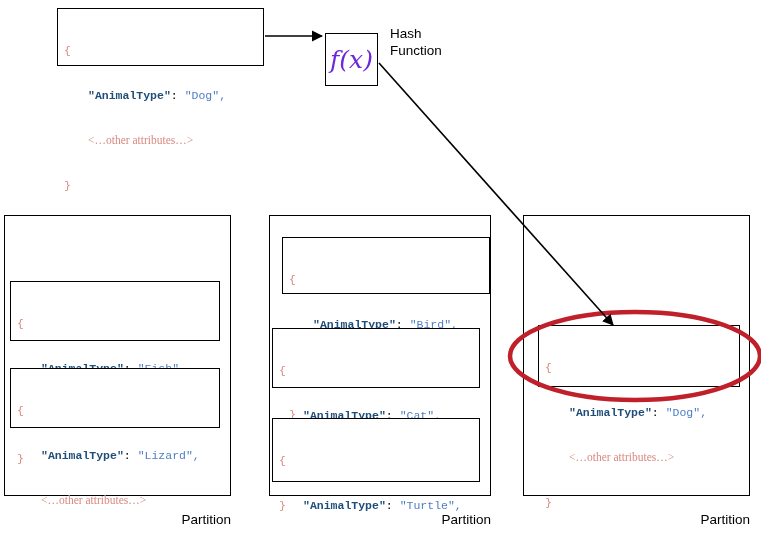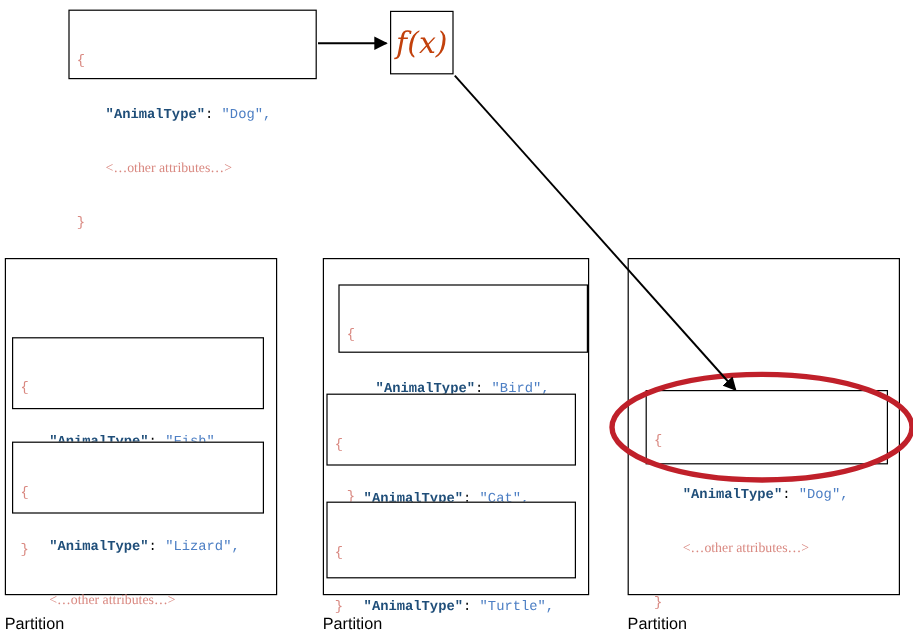--- a/index.html
+++ b/index.html
@@ -59,22 +59,23 @@
     position: absolute;
     box-sizing: border-box;
     border: 1px solid #000000;
     background: #ffffff;
     display: flex;
     align-items: center;
     justify-content: center;
     font-family: "DejaVu Serif", serif;
     font-style: italic;
     font-size: 25px;
-    color: #c2410c;
+    color: #6d28d9;
     z-index: 3;
+    margin-top: 24px;
   }
   .hash-label {
     position: absolute;
     font-size: 13.5px;
     color: #000000;
     line-height: 17px;
     z-index: 3;
   }
 
   
@@ -82,21 +83,21 @@
     position: absolute;
     box-sizing: border-box;
     border: 1px solid #000000;
     background: #ffffff;
     z-index: 1;
   }
   .partition-label {
     position: absolute;
     font-size: 13.5px;
     color: #000000;
-    text-align: left;
+    text-align: right;
     z-index: 3;
   }
 
   
   svg.overlay {
     position: absolute;
     left: 0;
     top: 0;
     width: 761px;
     height: 536px;
@@ -112,20 +113,24 @@
 
   <div class="json-box" style="left:57px; top:8px; width:207px; height:58px;">
     <span class="json-line"><span class="brace">{</span></span>
     <span class="json-line indented"><span class="jkey">"AnimalType"</span><span class="jpunct">: </span><span class="jval">"Dog",</span></span>
     <span class="json-line indented"><span class="jattr">&lt;…other attributes…&gt;</span></span>
     <span class="json-line"><span class="brace">}</span></span>
   </div>
 
   <div class="fx-box" style="left:325px; top:9px; width:53px; height:53px;">
     <span>f(x)</span>
+  </div>
+  <div class="hash-label" style="left:390px; top:25px;">
+    <div>Hash</div>
+    <div>Function</div>
   </div>
 
   <div class="partition-box" style="left:4px; top:215px; width:227px; height:281px;"></div>
 
   <div class="json-box" style="left:10px; top:281px; width:210px; height:60px;">
     <span class="json-line"><span class="brace">{</span></span>
     <span class="json-line indented"><span class="jkey">"AnimalType"</span><span class="jpunct">: </span><span class="jval">"Fish",</span></span>
     <span class="json-line indented"><span class="jattr">&lt;…other attributes…&gt;</span></span>
     <span class="json-line"><span class="brace">}</span></span>
   </div>

